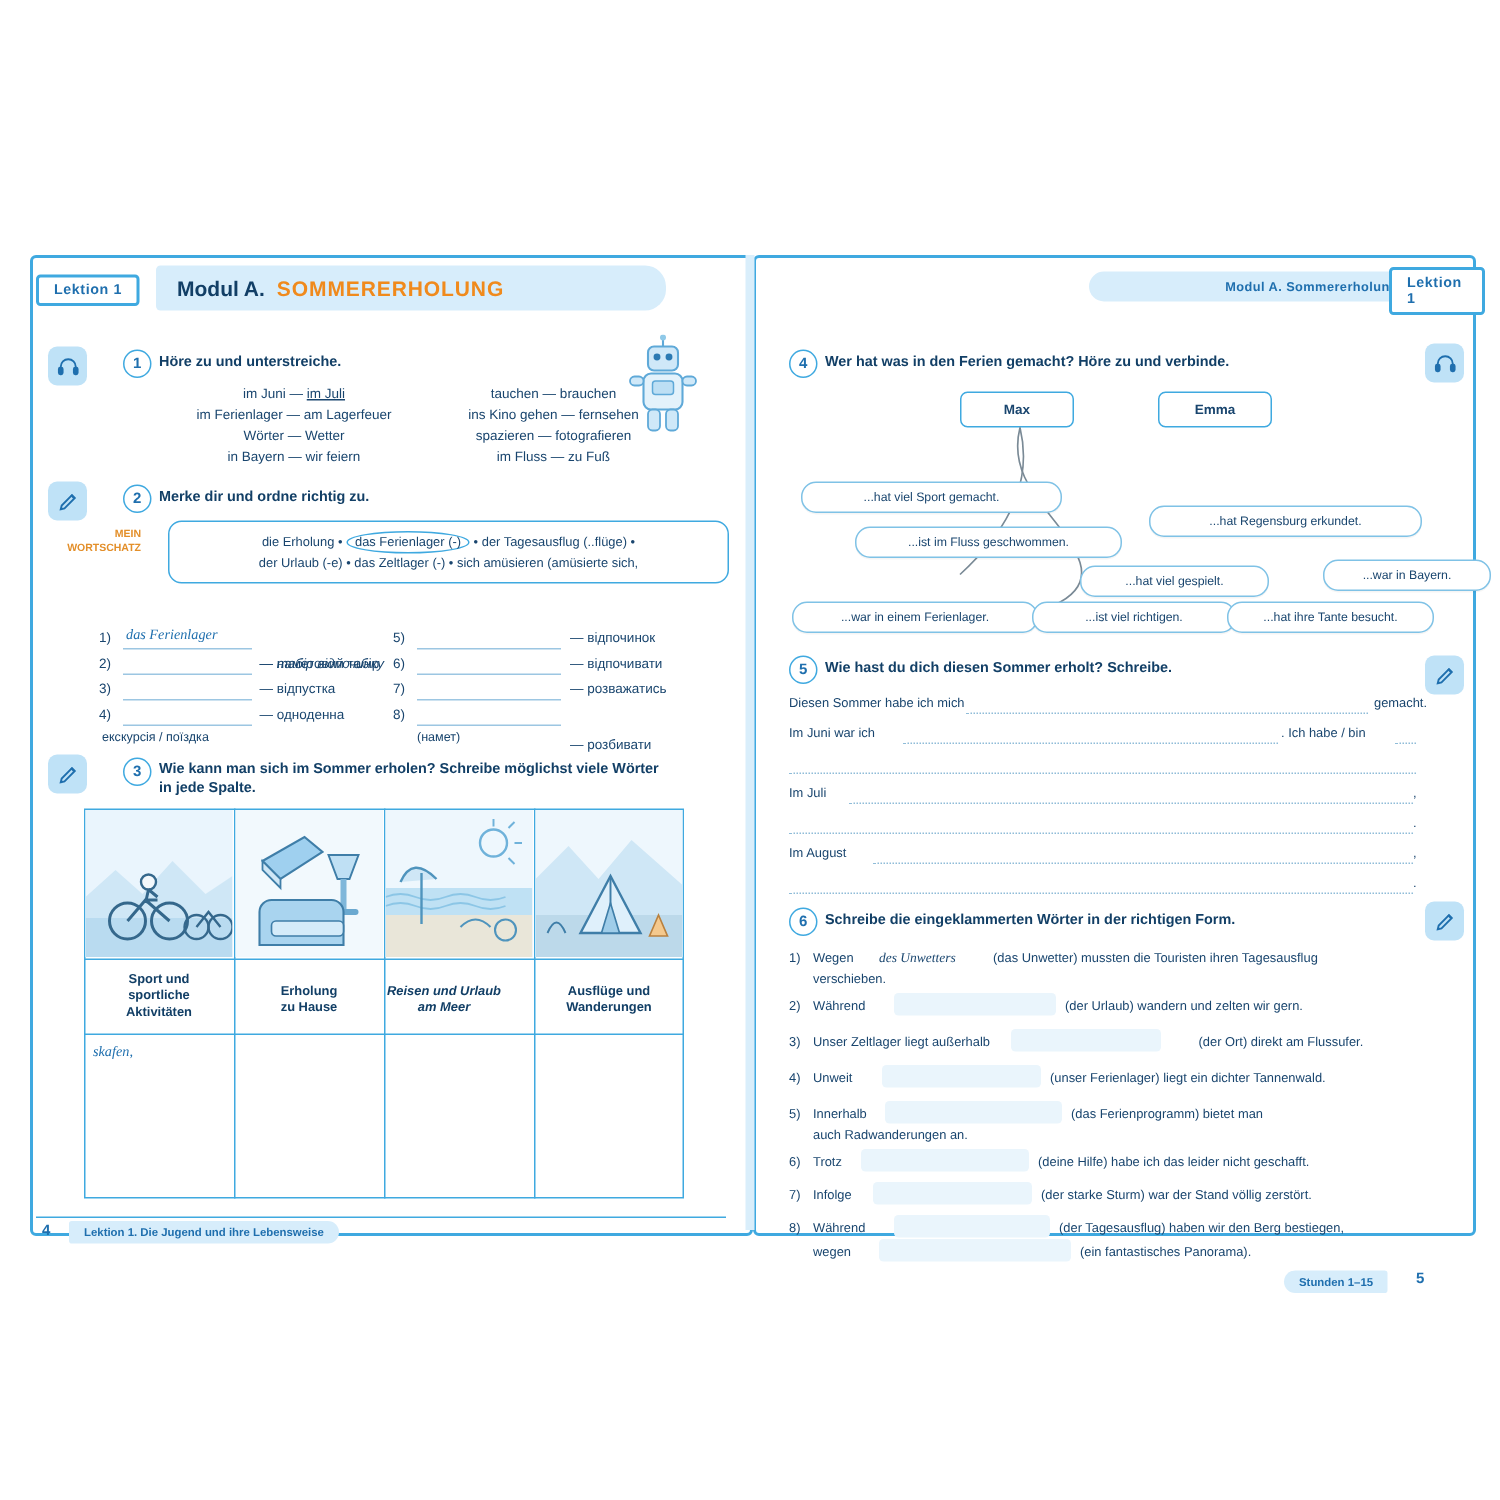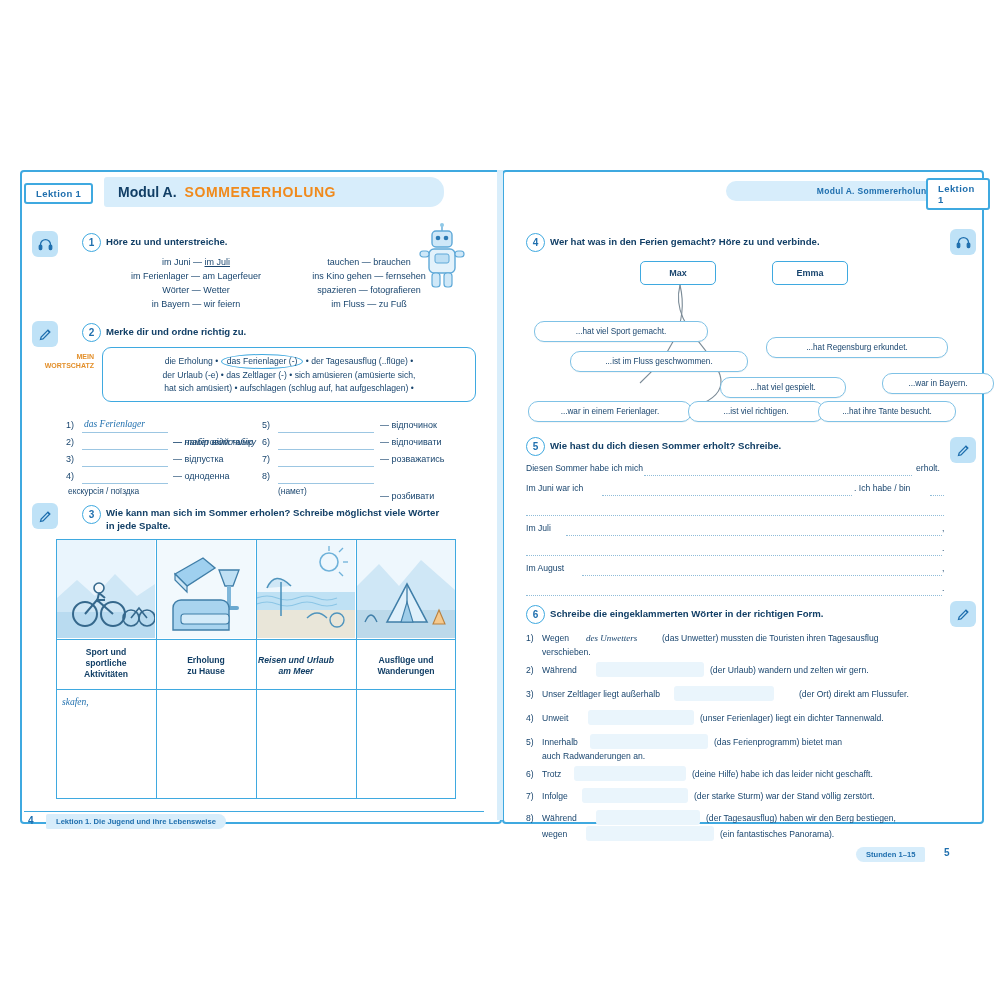--- a/index.html
+++ b/index.html
@@ -123,24 +123,23 @@
           <path d="M4 20l4-1 11-11-3-3L5 16l-1 4z"></path>
           <path d="M15 5l3 3"></path>
         </svg>
   </div>
   <div class="tasknum" style="left:72px;top:168px;">2</div>
   <div class="taskline" style="left:96px;top:171px;">Merke dir und ordne richtig zu.</div>
 
   <div class="mein-ws" style="left:30px;top:198px;width:54px;white-space:pre-line;">MEIN
 WORTSCHATZ</div>
 
-  <div class="wortschatz-box" style="left:92px;top:192px;width:352px;">
+  <div class="wortschatz-box" style="left:102px;top:192px;width:352px;">
     <div>die Erholung • <span class="ellipse">das Ferienlager (-)</span> • der Tagesausflug (..flüge) •</div>
     <div>der Urlaub (-e) • das Zeltlager (-) • sich amüsieren (amüsierte sich,</div>
-    <div>hat sich amüsiert) • aufschlagen (schlug auf, hat aufgeschlagen) •</div>
   </div>
 
   <div class="txt" style="left:56px;top:265px;">1)</div>
   <div class="txt hand" style="left:74px;top:264px;font-size:9.5px;">das Ferienlager</div>
   <div class="solidline" style="left:72px;top:277px;width:86px;"></div>
   <div class="txt" style="left:163px;top:282px;font-style:italic;">— табір відпочинку</div>
 
   <div class="txt" style="left:56px;top:282px;">2)</div>
   <div class="solidline" style="left:72px;top:294px;width:86px;"></div>
   <div class="txt" style="left:163px;top:282px;">— наметовий табір</div>
@@ -306,21 +305,21 @@
     <svg viewBox="0 0 24 24" fill="none" stroke="#1f6fae" stroke-width="2">
           <path d="M4 20l4-1 11-11-3-3L5 16l-1 4z"></path>
           <path d="M15 5l3 3"></path>
         </svg>
   </div>
   <div class="tasknum" style="left:516px;top:282px;">5</div>
   <div class="taskline" style="left:540px;top:285px;">Wie hast du dich diesen Sommer erholt? Schreibe.</div>
 
   <div class="exlabel" style="left:516px;top:308px;">Diesen Sommer habe ich mich</div>
   <div class="dotline" style="left:634px;top:320px;width:268px;"></div>
-  <div class="exlabel" style="left:906px;top:308px;">erholt.</div>
+  <div class="exlabel" style="left:906px;top:308px;">gemacht.</div>
 
   <div class="exlabel" style="left:516px;top:328px;">Im Juni war ich</div>
   <div class="dotline" style="left:592px;top:340px;width:250px;"></div>
   <div class="exlabel" style="left:844px;top:328px;">. Ich habe / bin</div>
   <div class="dotline" style="left:920px;top:340px;width:14px;"></div>
 
   <div class="dotline" style="left:516px;top:360px;width:418px;"></div>
 
   <div class="exlabel" style="left:516px;top:368px;">Im Juli</div>
   <div class="dotline" style="left:556px;top:380px;width:376px;"></div>

